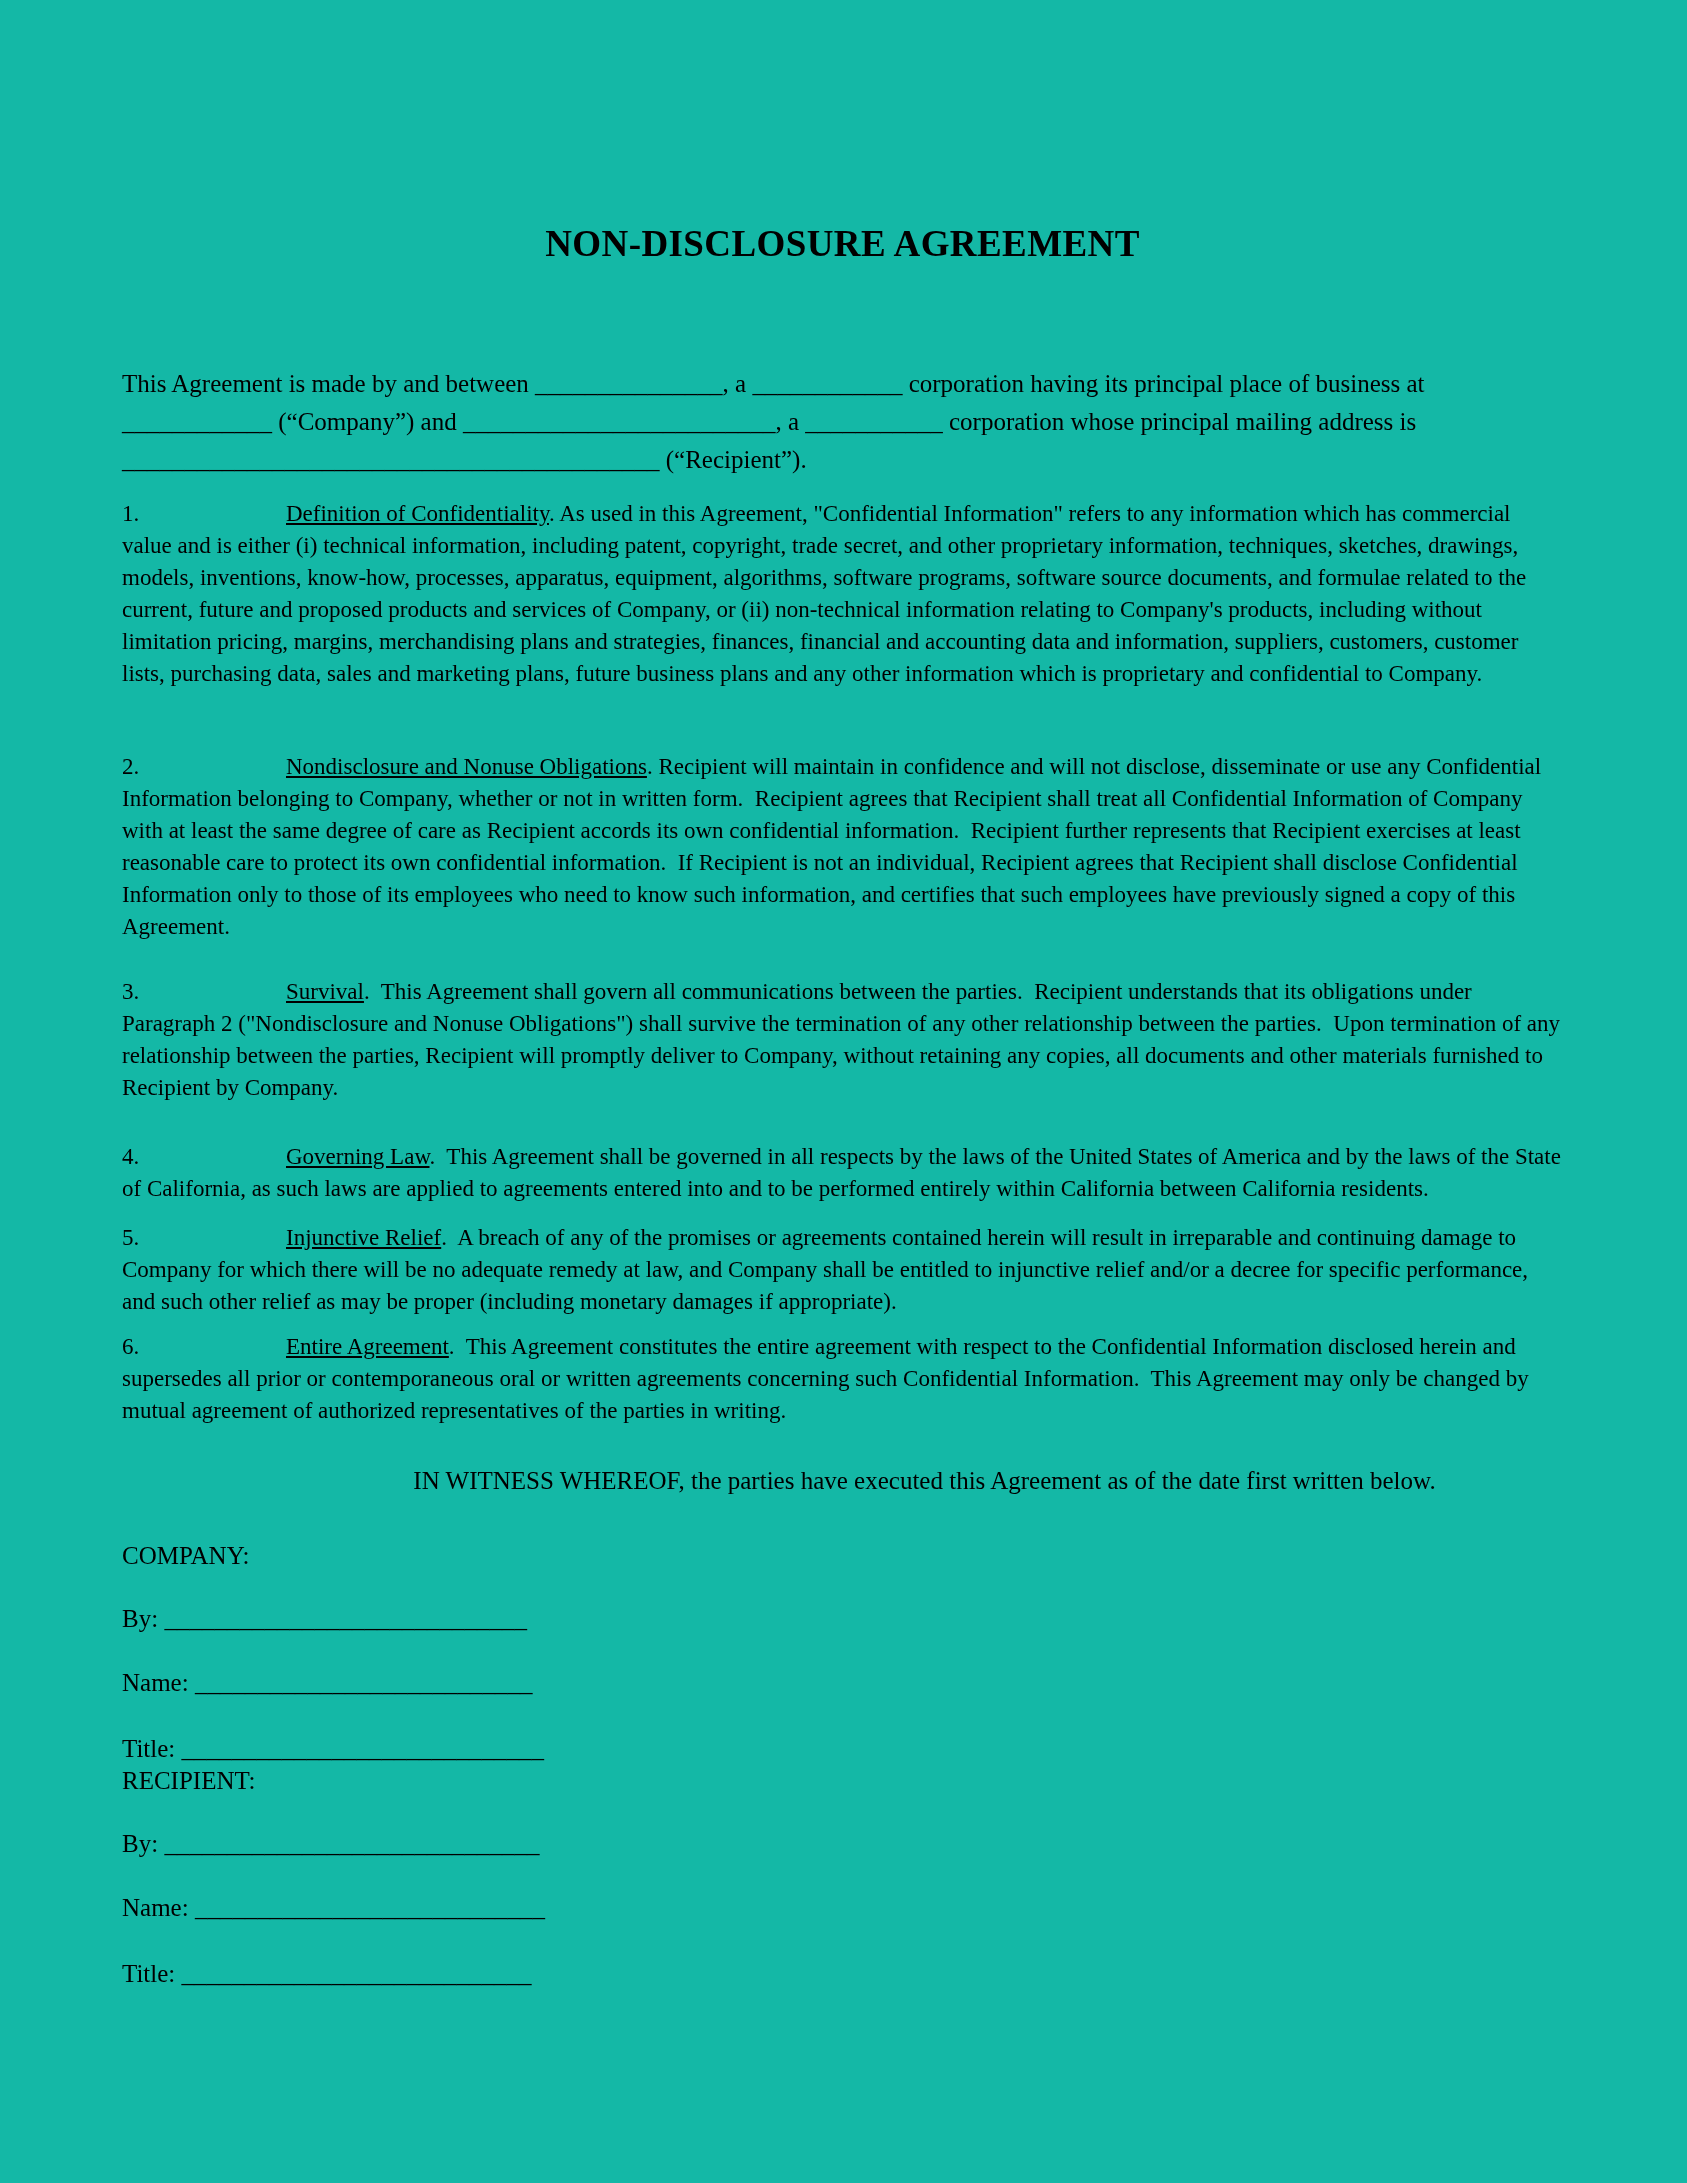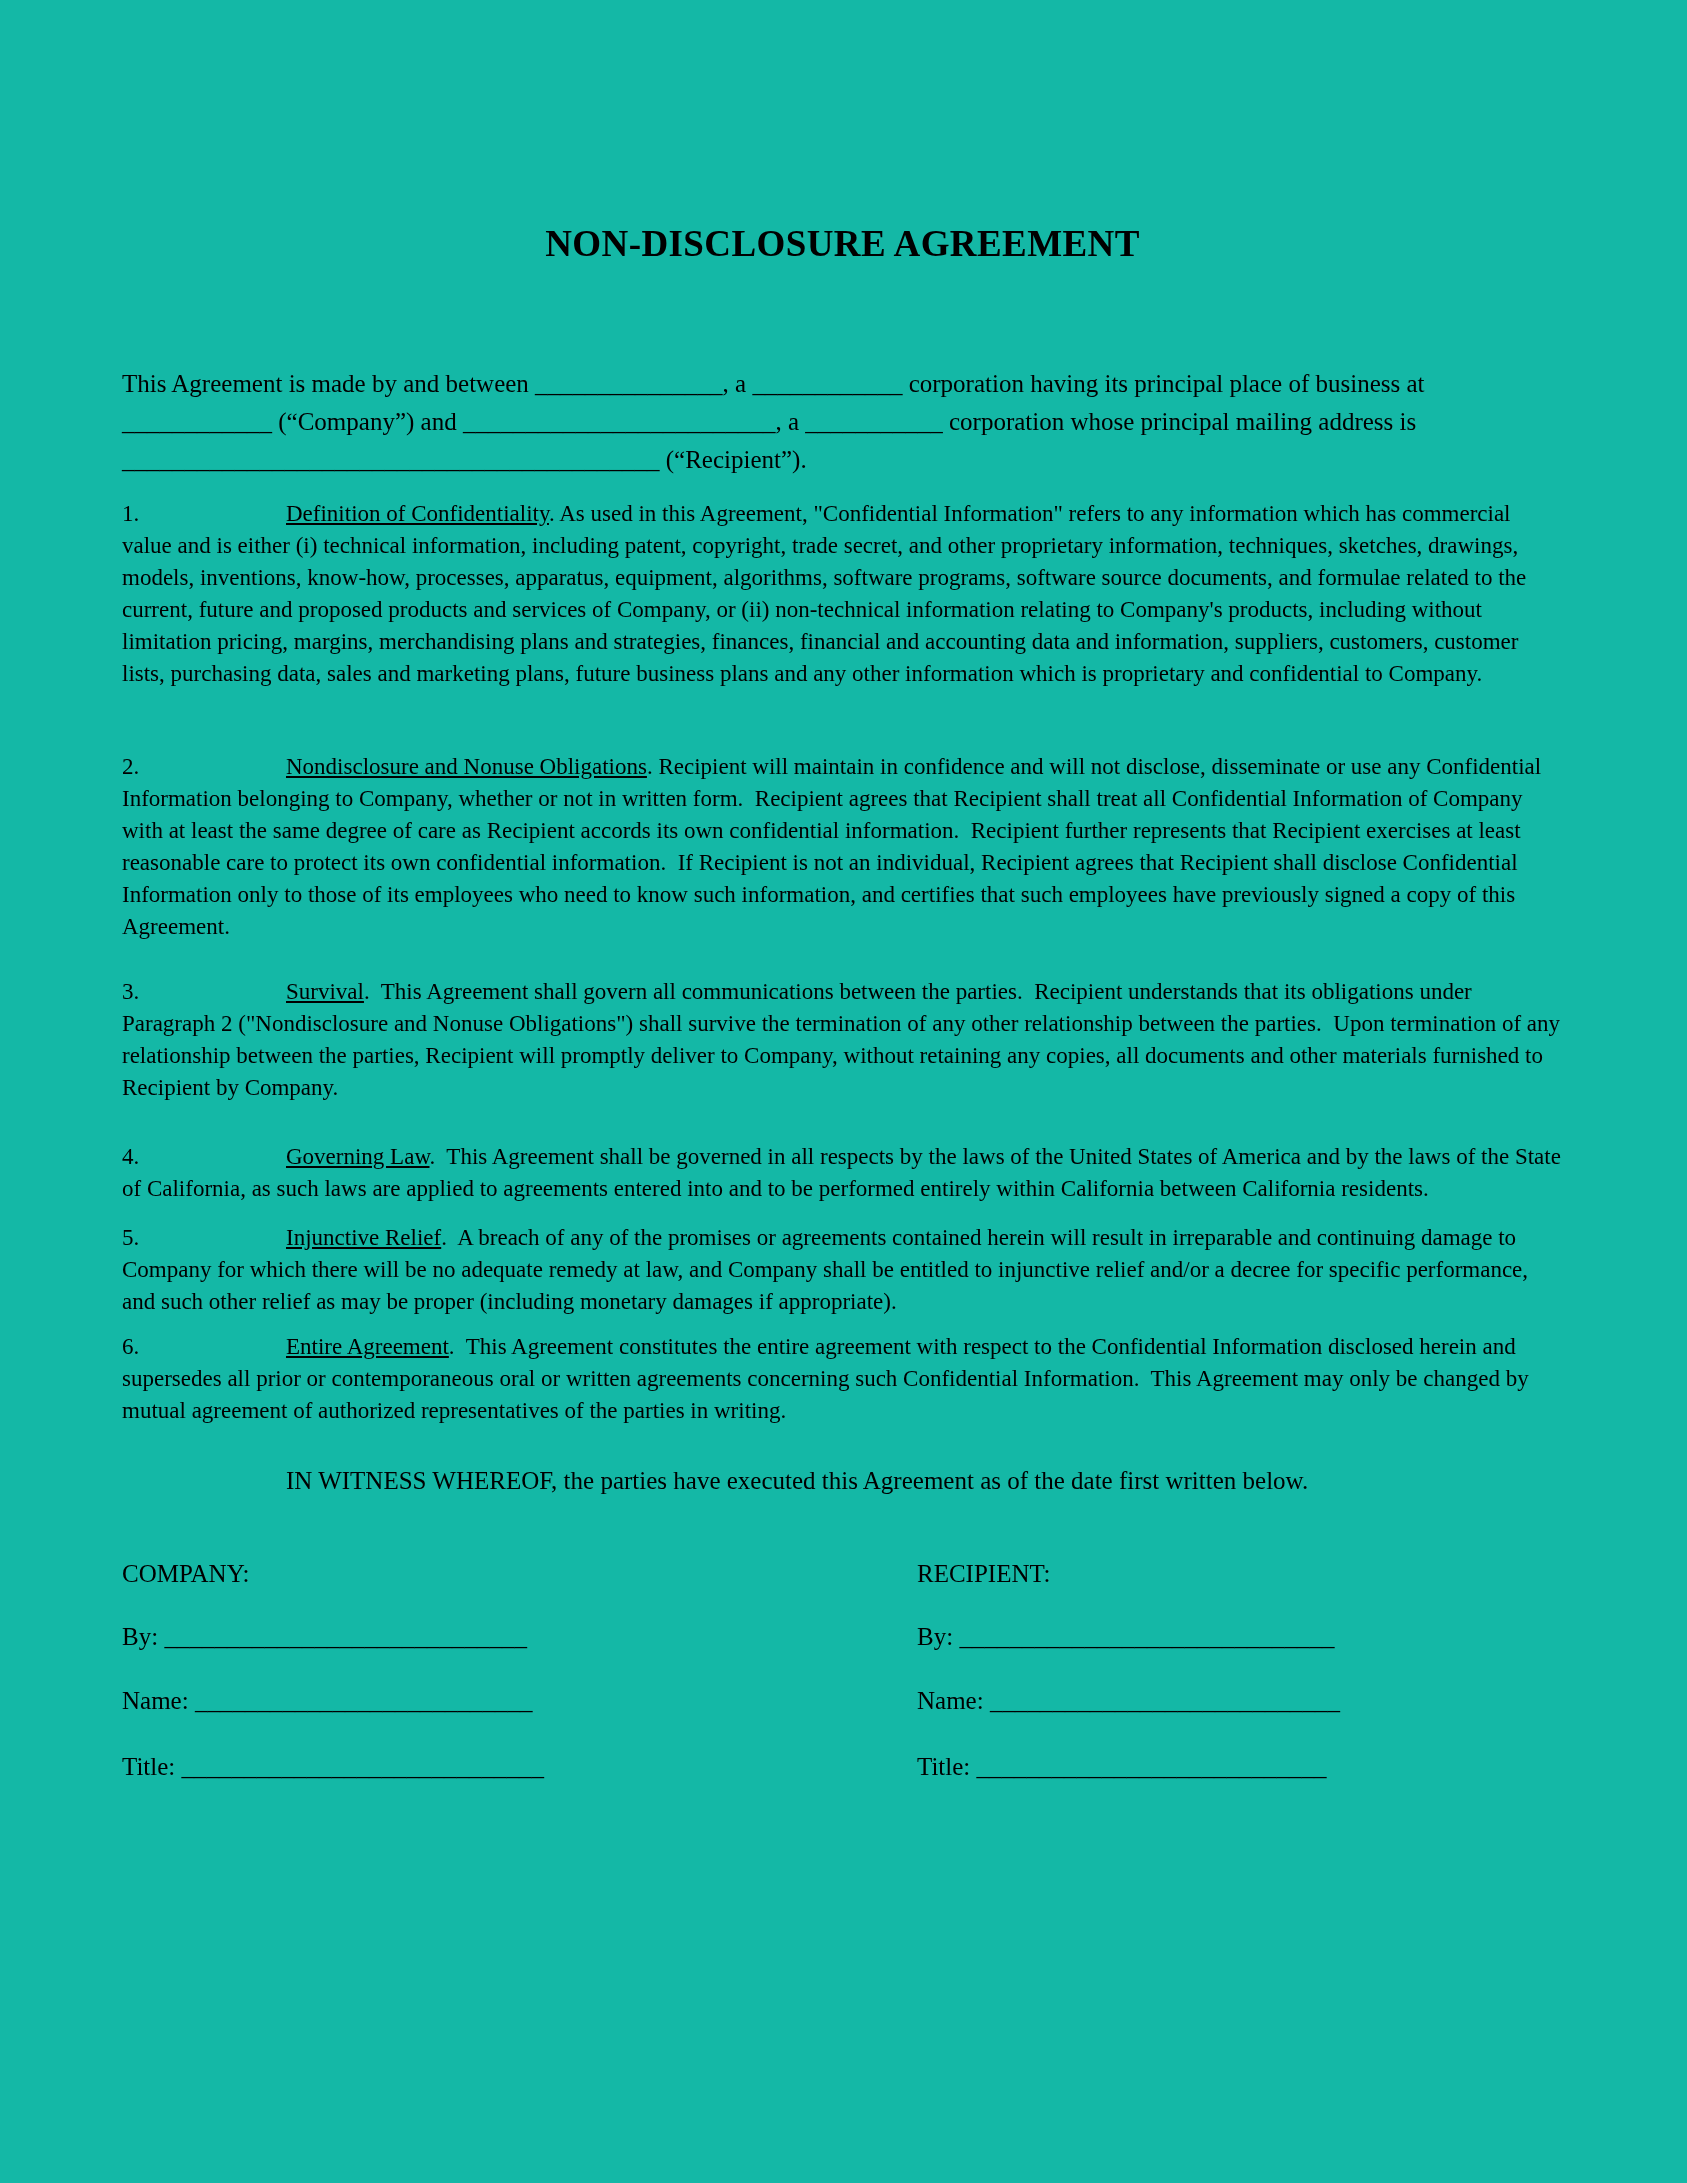--- a/index.html
+++ b/index.html
@@ -20,24 +20,24 @@
   }
   .num{display:inline-block;width:164px;}
   .heading{text-decoration:underline;}
   #section-list p:nth-child(1){margin-top:19px;}
   #section-list p:nth-child(2){margin-top:61px;}
   #section-list p:nth-child(3){margin-top:33px;}
   #section-list p:nth-child(4){margin-top:37px;}
   #section-list p:nth-child(5){margin-top:17px;}
   #section-list p:nth-child(6){margin-top:13px;}
   .witness{
-    margin:38px 0 0 0;font-size:25px;line-height:32px;text-indent:164px;white-space:pre-wrap;
+    margin:38px 0 0 0;font-size:25px;line-height:32px;text-indent:164px;white-space:pre-wrap;text-align:center;
   }
   .sig{
-    margin-top:61px;display:flex;font-size:25px;line-height:32px;
+    margin-top:43px;display:flex;font-size:25px;line-height:32px;flex-direction:column;
   }
   .sig-col-left{width:795px;flex:0 0 auto;}
   .sig-col-right{flex:1 1 auto;}
   .sig p{margin:0;white-space:pre-wrap;}
   .sig .sig-row-by{margin-top:31px;}
   .sig .sig-row-name{margin-top:32px;}
   .sig .sig-row-title{margin-top:34px;}
 </style>
 </head>
 <body>

